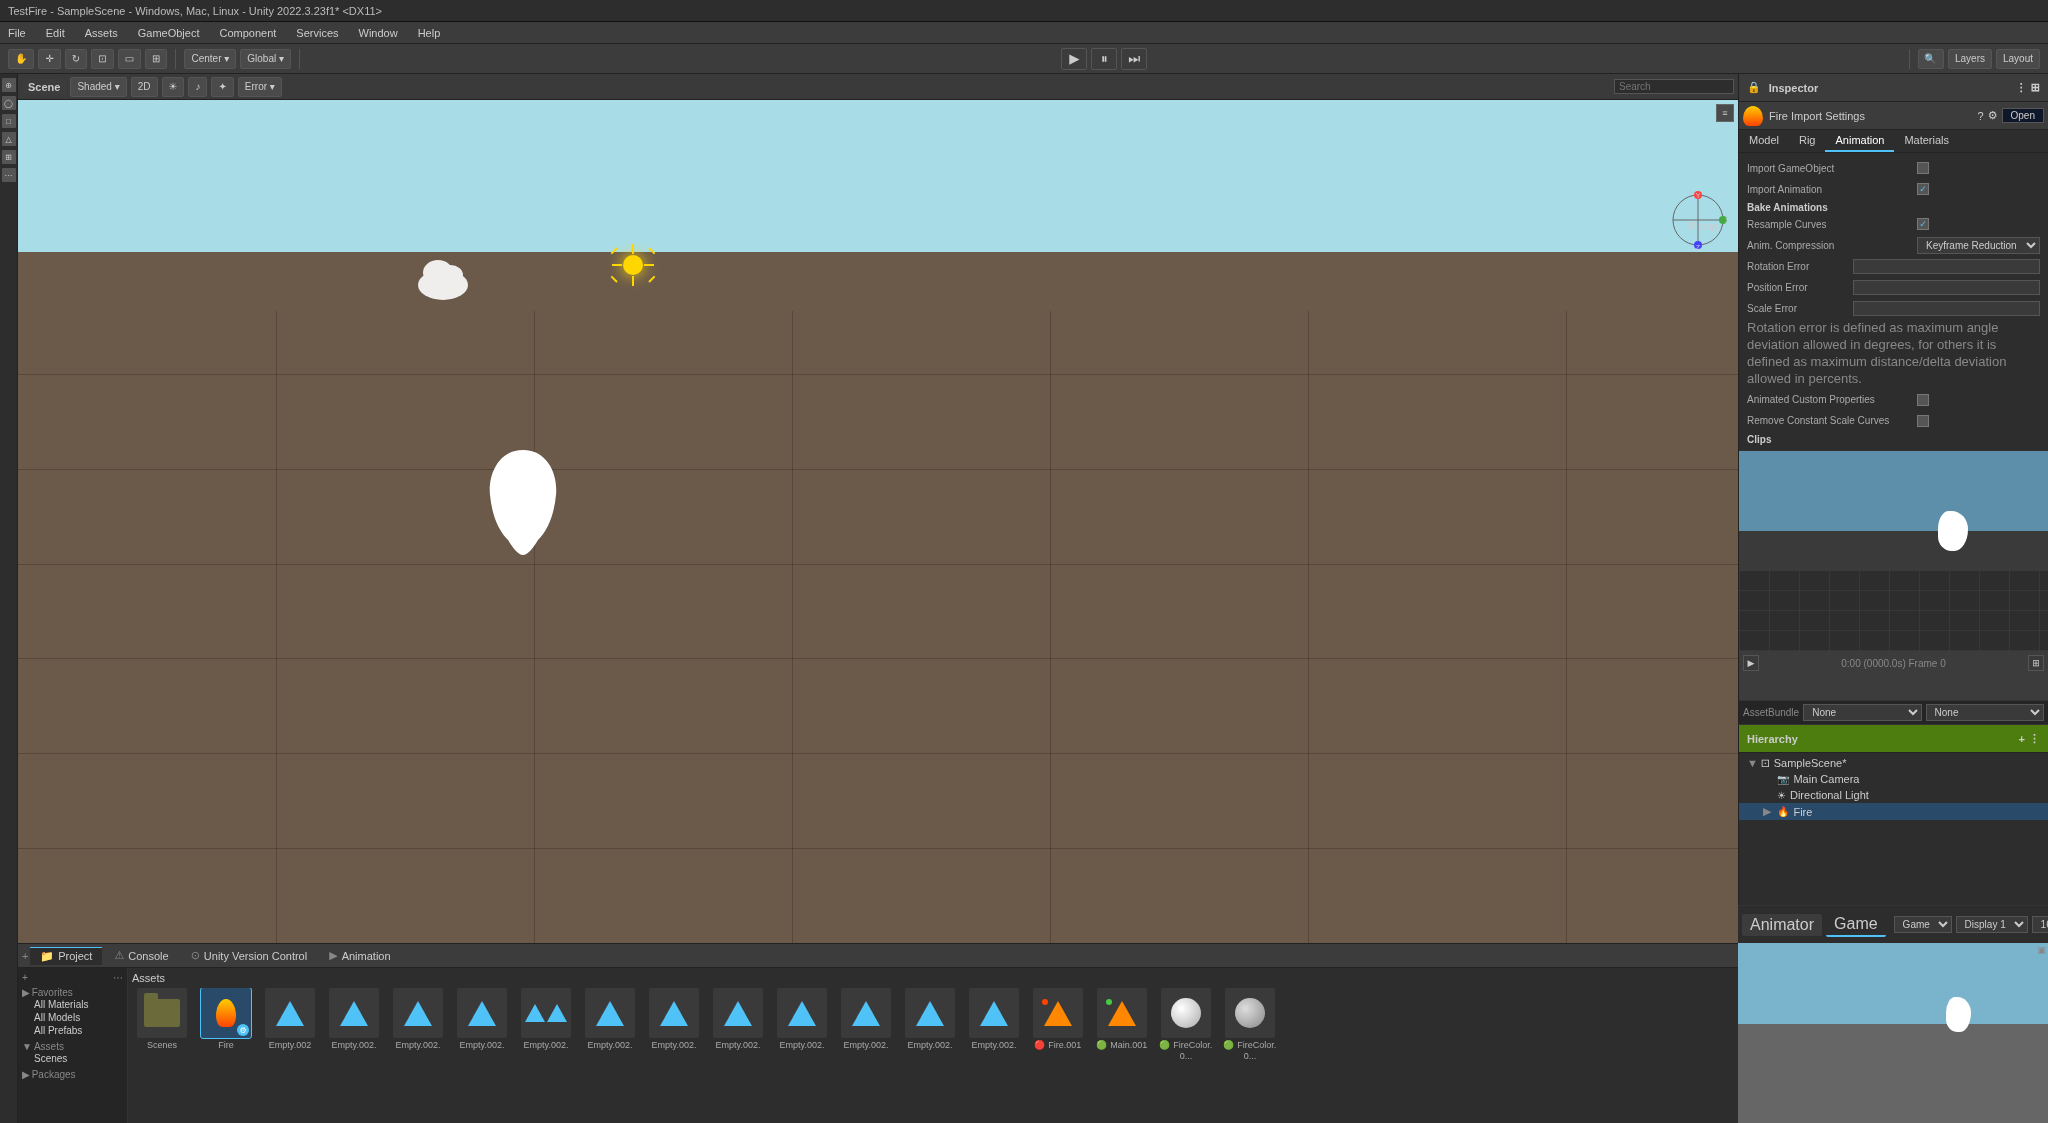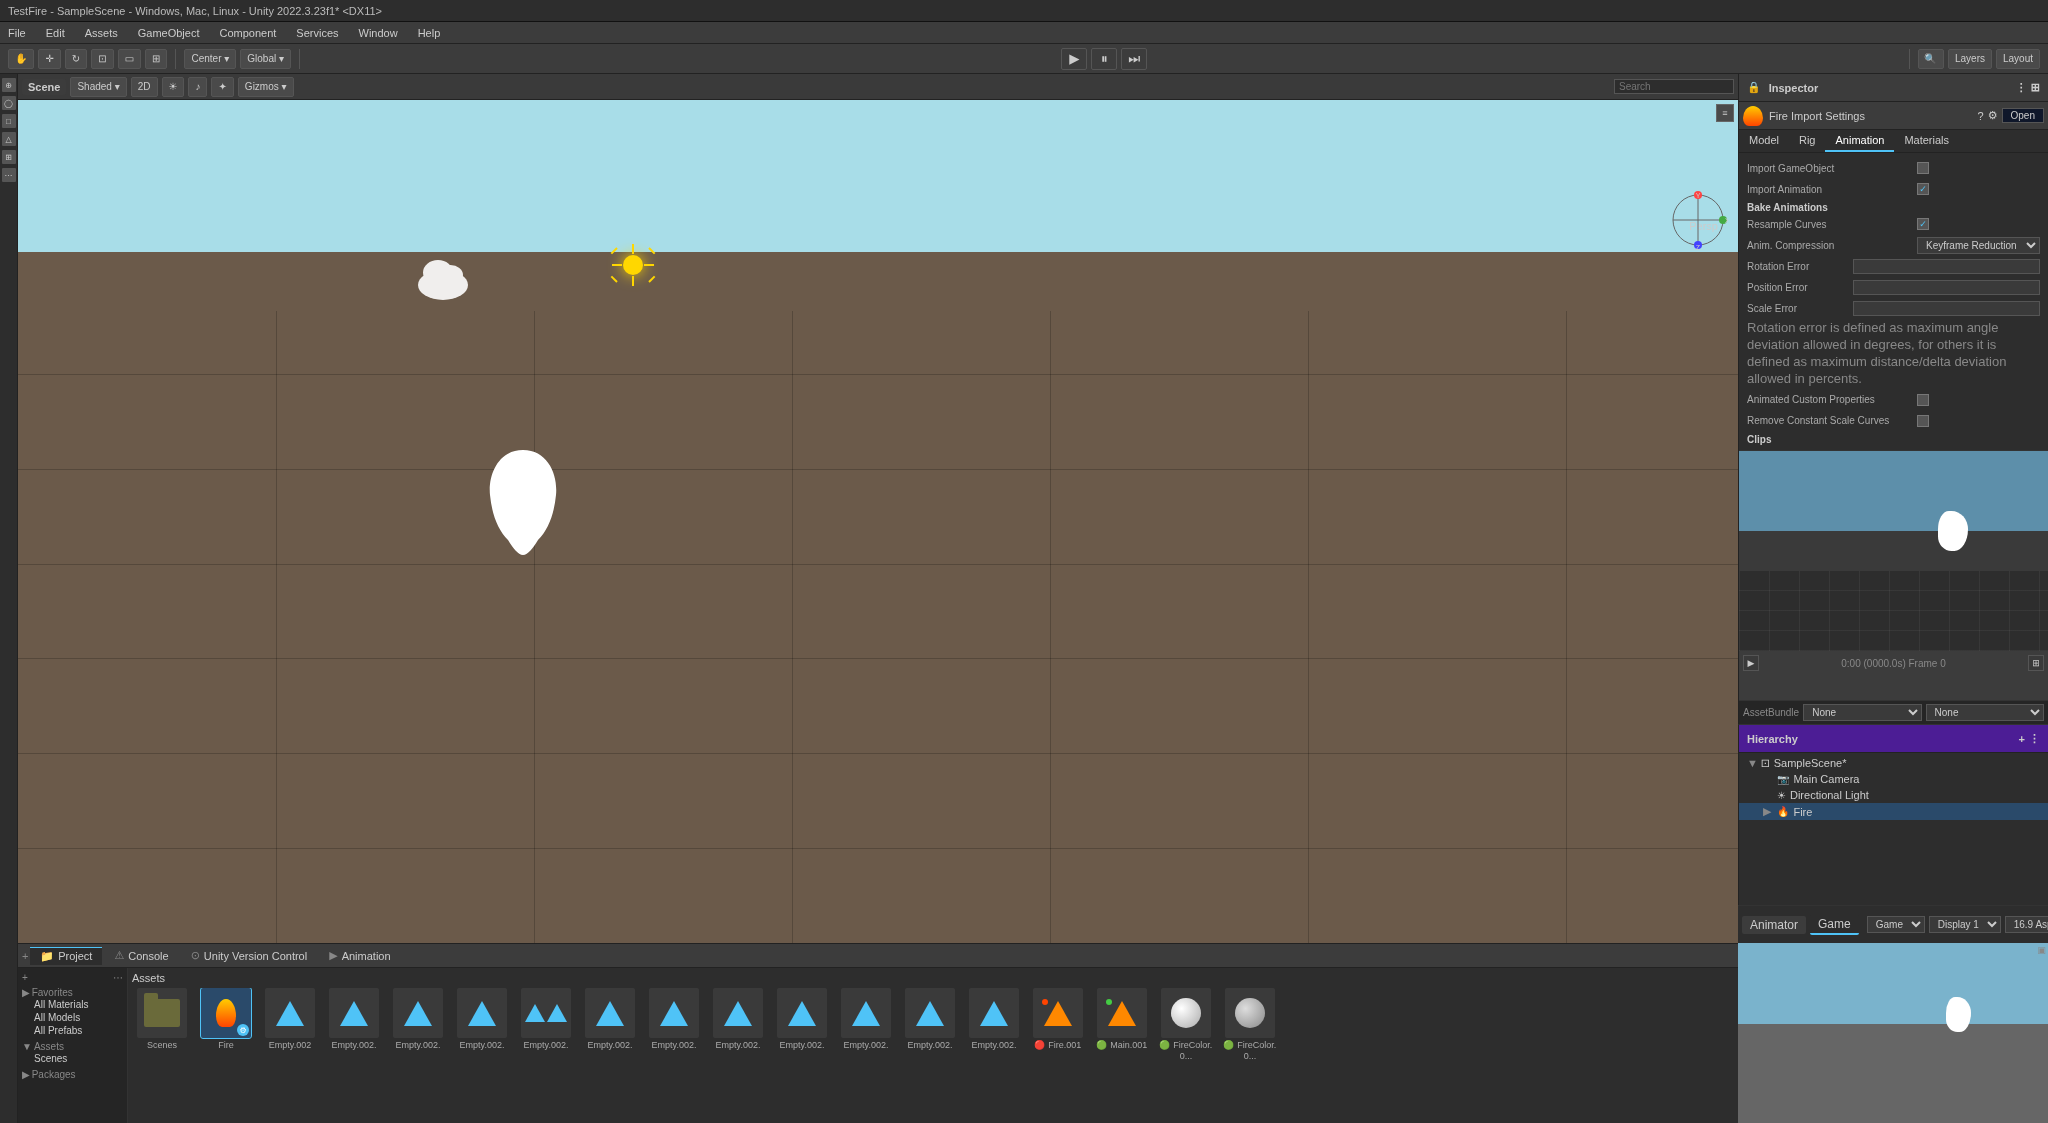--- a/index.html
+++ b/index.html
@@ -84,21 +84,21 @@
     
     #preview-pane { background: #3c3c3c; height: 250px; position: relative; border-top: 1px solid #333; }
     #preview-canvas { width: 100%; height: 200px; background: linear-gradient(to bottom, #5d8faa 0%, #5d8faa 40%, #3a3a3a 40%); position: relative; }
     #preview-blob { position: absolute; top: 60px; right: 80px; width: 30px; height: 40px; background: white; border-radius: 40% 60% 50% 50% / 50% 50% 60% 40%; }
     #preview-grid { position: absolute; bottom: 0; left: 0; right: 0; height: 80px; background: repeating-linear-gradient(90deg, rgba(255,255,255,0.05) 0, rgba(255,255,255,0.05) 1px, transparent 1px, transparent 30px), repeating-linear-gradient(0deg, rgba(255,255,255,0.05) 0, rgba(255,255,255,0.05) 1px, transparent 1px, transparent 20px), #2d2d2d; }
     #preview-controls { padding: 4px; font-size: 10px; color: #888; display: flex; align-items: center; }
     #preview-timecode { flex: 1; text-align: center; }
 
     
     #hierarchy { width: 310px; background: #2d2d2d; border-left: 1px solid #222; border-top: 1px solid #333; flex: 1; }
-    #hierarchy-header { height: 28px; background: #4c1d95; display: flex; align-items: center; padding: 0 8px; border-bottom: 1px solid #222; font-size: 11px; font-weight: bold; }
+    #hierarchy-header { height: 28px; background: #4d7c0f; display: flex; align-items: center; padding: 0 8px; border-bottom: 1px solid #222; font-size: 11px; font-weight: bold; }
     .hier-item { padding: 2px 8px; font-size: 11px; cursor: pointer; display: flex; align-items: center; gap: 4px; }
     .hier-item.selected { background: #2a4a6a; }
     .hier-arrow { width: 10px; color: #888; }
 
     
     #bottom-area { height: 180px; border-top: 1px solid #222; display: flex; flex-direction: column; }
     #bottom-tabs { height: 24px; background: #3c3c3c; display: flex; align-items: center; padding: 0 4px; border-bottom: 1px solid #222; gap: 2px; }
     .bottom-tab { padding: 2px 10px; font-size: 11px; cursor: pointer; color: #ccc; display: flex; align-items: center; gap: 4px; }
     .bottom-tab.active { background: #2d2d2d; border-top: 1px solid #4fc3f7; }
     #bottom-content { flex: 1; background: #2d2d2d; display: flex; }
@@ -111,21 +111,21 @@
     .asset-item { display: flex; flex-direction: column; align-items: center; width: 60px; cursor: pointer; }
     .asset-icon { width: 50px; height: 50px; background: #3a3a3a; border-radius: 2px; display: flex; align-items: center; justify-content: center; margin-bottom: 2px; position: relative; overflow: hidden; }
     .asset-label { font-size: 9px; color: #aaa; text-align: center; word-break: break-all; line-height: 1.2; }
     .asset-item.selected .asset-icon { background: #2a4a6a; outline: 1px solid #4fc3f7; }
 
     
     #status-bar { height: 22px; background: #2d2d2d; border-top: 1px solid #222; display: flex; align-items: center; padding: 0 8px; font-size: 10px; color: #888; }
 
     
     #animator-panel { background: #2d2d2d; border-top: 1px solid #333; height: 38px; display: flex; align-items: center; padding: 0 4px; gap: 4px; font-size: 10px; }
-    .anim-tab { padding: 2px 8px; background: #3c3c3c; border-radius: 2px; cursor: pointer; font-size: 12px; }
+    .anim-tab { padding: 2px 8px; background: #3c3c3c; border-radius: 2px; cursor: pointer; font-size: 16px; }
     #game-view { flex: 1; background: linear-gradient(to bottom, #6ba3c0 0%, #6ba3c0 45%, #888 45%); height: 254px; position: relative; }
 
     
     #asset-bundle-bar { background: #252525; border-top: 1px solid #333; height: 24px; display: flex; align-items: center; padding: 0 4px; gap: 4px; font-size: 10px; }
     .ab-label { color: #888; }
     .ab-select { background: #3a3a3a; border: 1px solid #555; color: #ccc; padding: 1px 4px; font-size: 10px; width: 120px; }
 
     
     .tri { width: 0; height: 0; border-left: 14px solid transparent; border-right: 14px solid transparent; border-bottom: 25px solid #4fc3f7; }
     .tri-sm { width: 0; height: 0; border-left: 10px solid transparent; border-right: 10px solid transparent; border-bottom: 18px solid #4fc3f7; }
@@ -188,21 +188,21 @@
   <div style="flex:1; display:flex; flex-direction:column;">
 
     <div id="scene-area">
       <div id="scene-toolbar">
         <div style="background:#3c3c3c; border-radius:3px; padding:2px 6px; font-size:11px; font-weight:bold; cursor:pointer;">Scene</div>
         <button class="toolbar-btn">Shaded ▾</button>
         <button class="toolbar-btn">2D</button>
         <button class="toolbar-btn">☀</button>
         <button class="toolbar-btn">♪</button>
         <button class="toolbar-btn">✦</button>
-        <button class="toolbar-btn">Gizmos ▾</button>
+        <button class="toolbar-btn">Error ▾</button>
         <div style="flex:1"></div>
         <input type="text" style="background: rgb(45, 45, 45); border: 1px solid rgb(85, 85, 85); color: rgb(204, 204, 204); padding: 1px 4px; font-size: 10px; width: 120px;" placeholder="Search">
       </div>
 
       <div id="scene-view">
 
         <div style="position:absolute;top:0;left:0;right:0;height:18%;background:linear-gradient(to bottom,#a8dde8,#a8dde8);"></div>
 
         <div id="ground">
 

